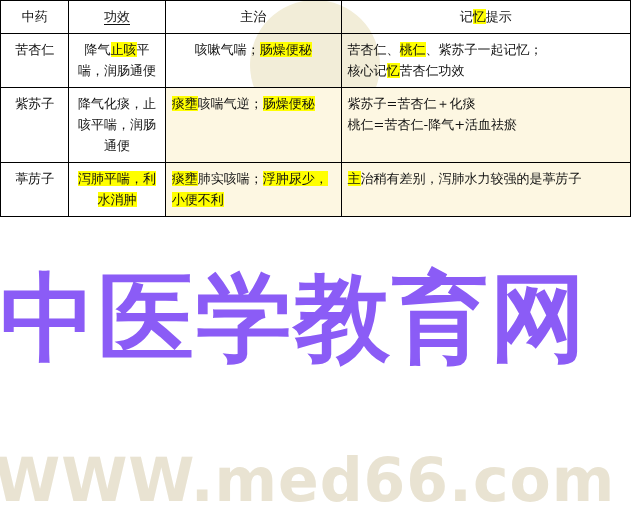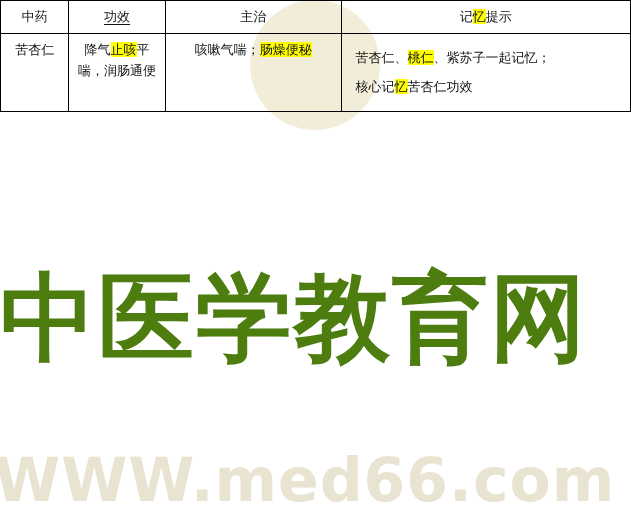--- a/index.html
+++ b/index.html
@@ -27,21 +27,21 @@
     position: absolute;
     color: #e6e0cd;
     font-weight: bold;
     white-space: nowrap;
     letter-spacing: 2px;
   }
   .wm-big {
     left: 0px;
     top: 255px;
     font-size: 96px;
-    color: #4d7c0f;
+    color: #8b5cf6;
   }
   .wm-bot {
     left: -6px;
     top: 445px;
     font-size: 60px;
     color: #e9e3d2;
     letter-spacing: 1px;
   }
   .wm-circle {
     position: absolute;
@@ -86,21 +86,21 @@
   
   .hl-yellow {
     background: #ffff00;
   }
   .u-line {
     border-bottom: 1px solid #111;
   }
   td.row-tint {
     background: #fdf7e2;
   }
-  .p { margin: 8px; }
+  .p { margin: 0; }
   .p + .p { margin-top: 0px; }
 </style>
 </head>
 <body>
 
 <div class="watermark">
   <div class="wm-circle"></div>
   <div class="wm-text wm-big">中医学教育网</div>
   <div class="wm-text wm-bot">WWW.med66.com</div>
 </div>
@@ -125,18 +125,35 @@
     <tr>
       <td class="cell-center">苦杏仁</td>
       <td class="cell-center">降气<span class="hl-yellow">止咳</span>平喘，润肠通便</td>
       <td class="cell-center">咳嗽气喘；<span class="hl-yellow">肠燥便秘</span></td>
       <td class="cell-left">
         <div class="p">苦杏仁、<span class="hl-yellow">桃仁</span>、紫苏子一起记忆；</div>
         <div class="p">核心记<span class="hl-yellow">忆</span>苦杏仁功效</div>
       </td>
     </tr>
 
+    <tr>
+      <td class="cell-center">紫苏子</td>
+      <td class="cell-center">降气化痰，止咳平喘，润肠通便</td>
+      <td class="cell-left row-tint"><span class="hl-yellow">痰壅</span>咳喘气逆；<span class="hl-yellow">肠燥便秘</span></td>
+      <td class="cell-left row-tint">
+        <div class="p">紫苏子=苦杏仁＋化痰</div>
+        <div class="p">桃仁=苦杏仁-降气+活血祛瘀</div>
+      </td>
+    </tr>
 
 
+    <tr>
+      <td class="cell-center">葶苈子</td>
+      <td class="cell-center"><span class="hl-yellow">泻肺平喘，利水消肿</span></td>
+      <td class="cell-left row-tint"><span class="hl-yellow">痰壅</span>肺实咳喘；<span class="hl-yellow">浮肿尿少，小便不利</span></td>
+      <td class="cell-left row-tint">
+        <div class="p"><span class="hl-yellow">主</span>治稍有差别，泻肺水力较强的是葶苈子</div>
+      </td>
+    </tr>
 
 
   </tbody>
 </table>
 
 </body></html>

